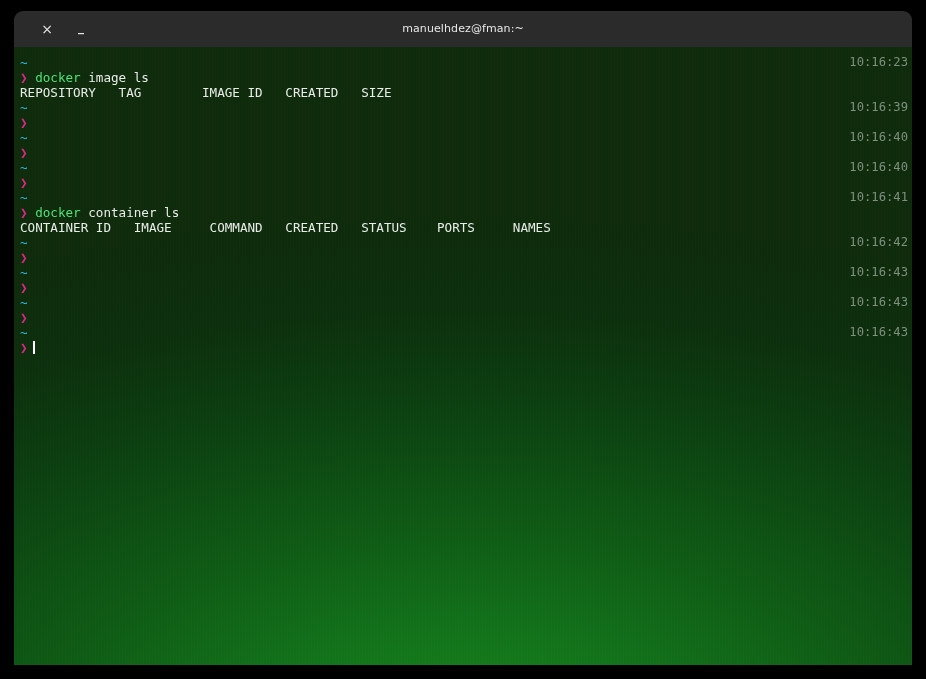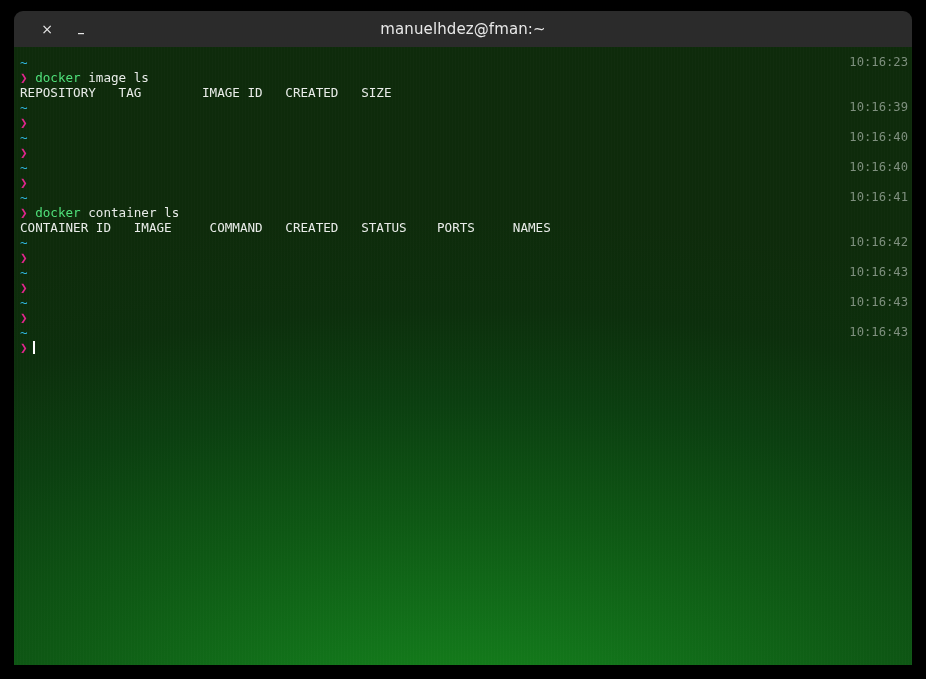--- a/index.html
+++ b/index.html
@@ -70,21 +70,21 @@
   .tb-title {
     position: absolute;
     left: 0;
     top: 0;
     width: 898px;
     height: 53px;
     line-height: 36px;
     text-align: center;
     color: #e8e8e8;
     font-family: "DejaVu Sans", sans-serif;
-    font-size: 15px;
+    font-size: 11px;
     letter-spacing: 0.1px;
     user-select: none;
   }
 
   
   .term {
     position: absolute;
     left: 0;
     top: 36px;
     width: 898px;

